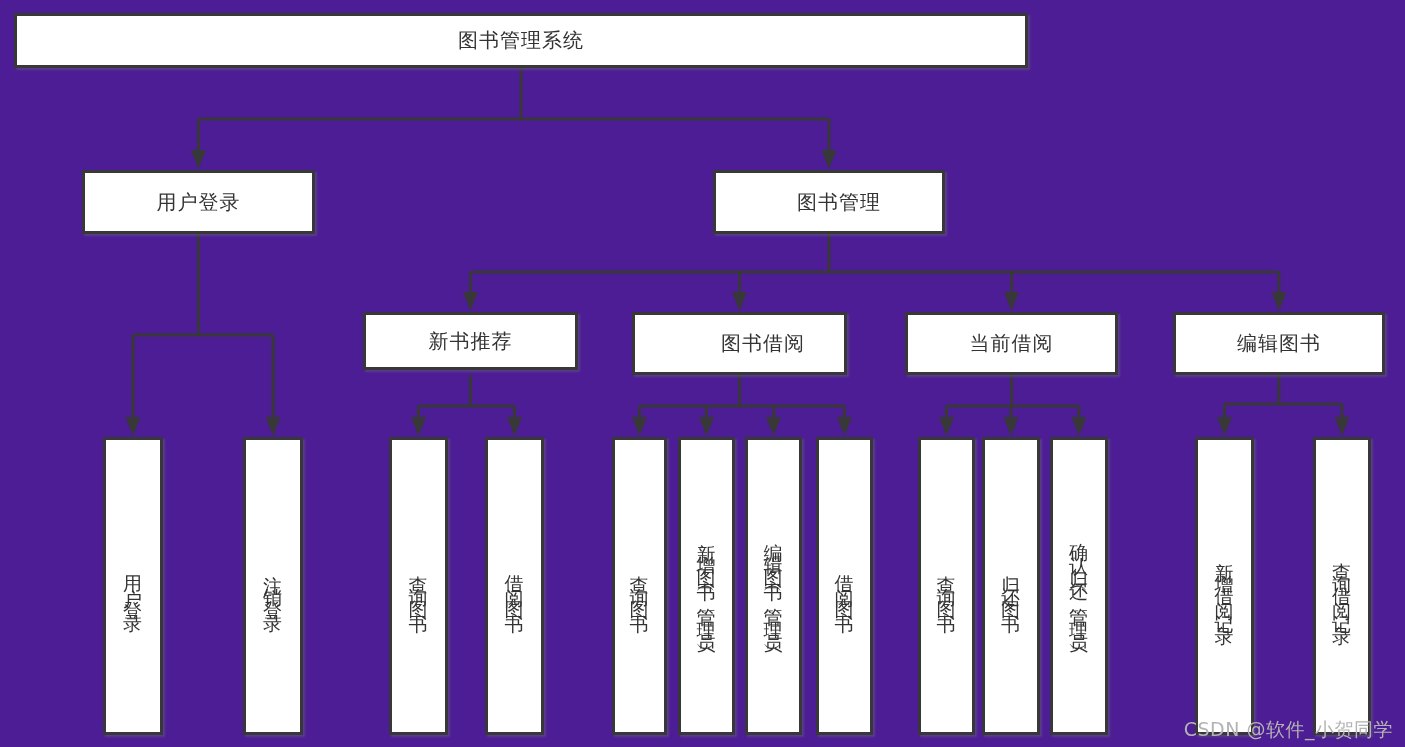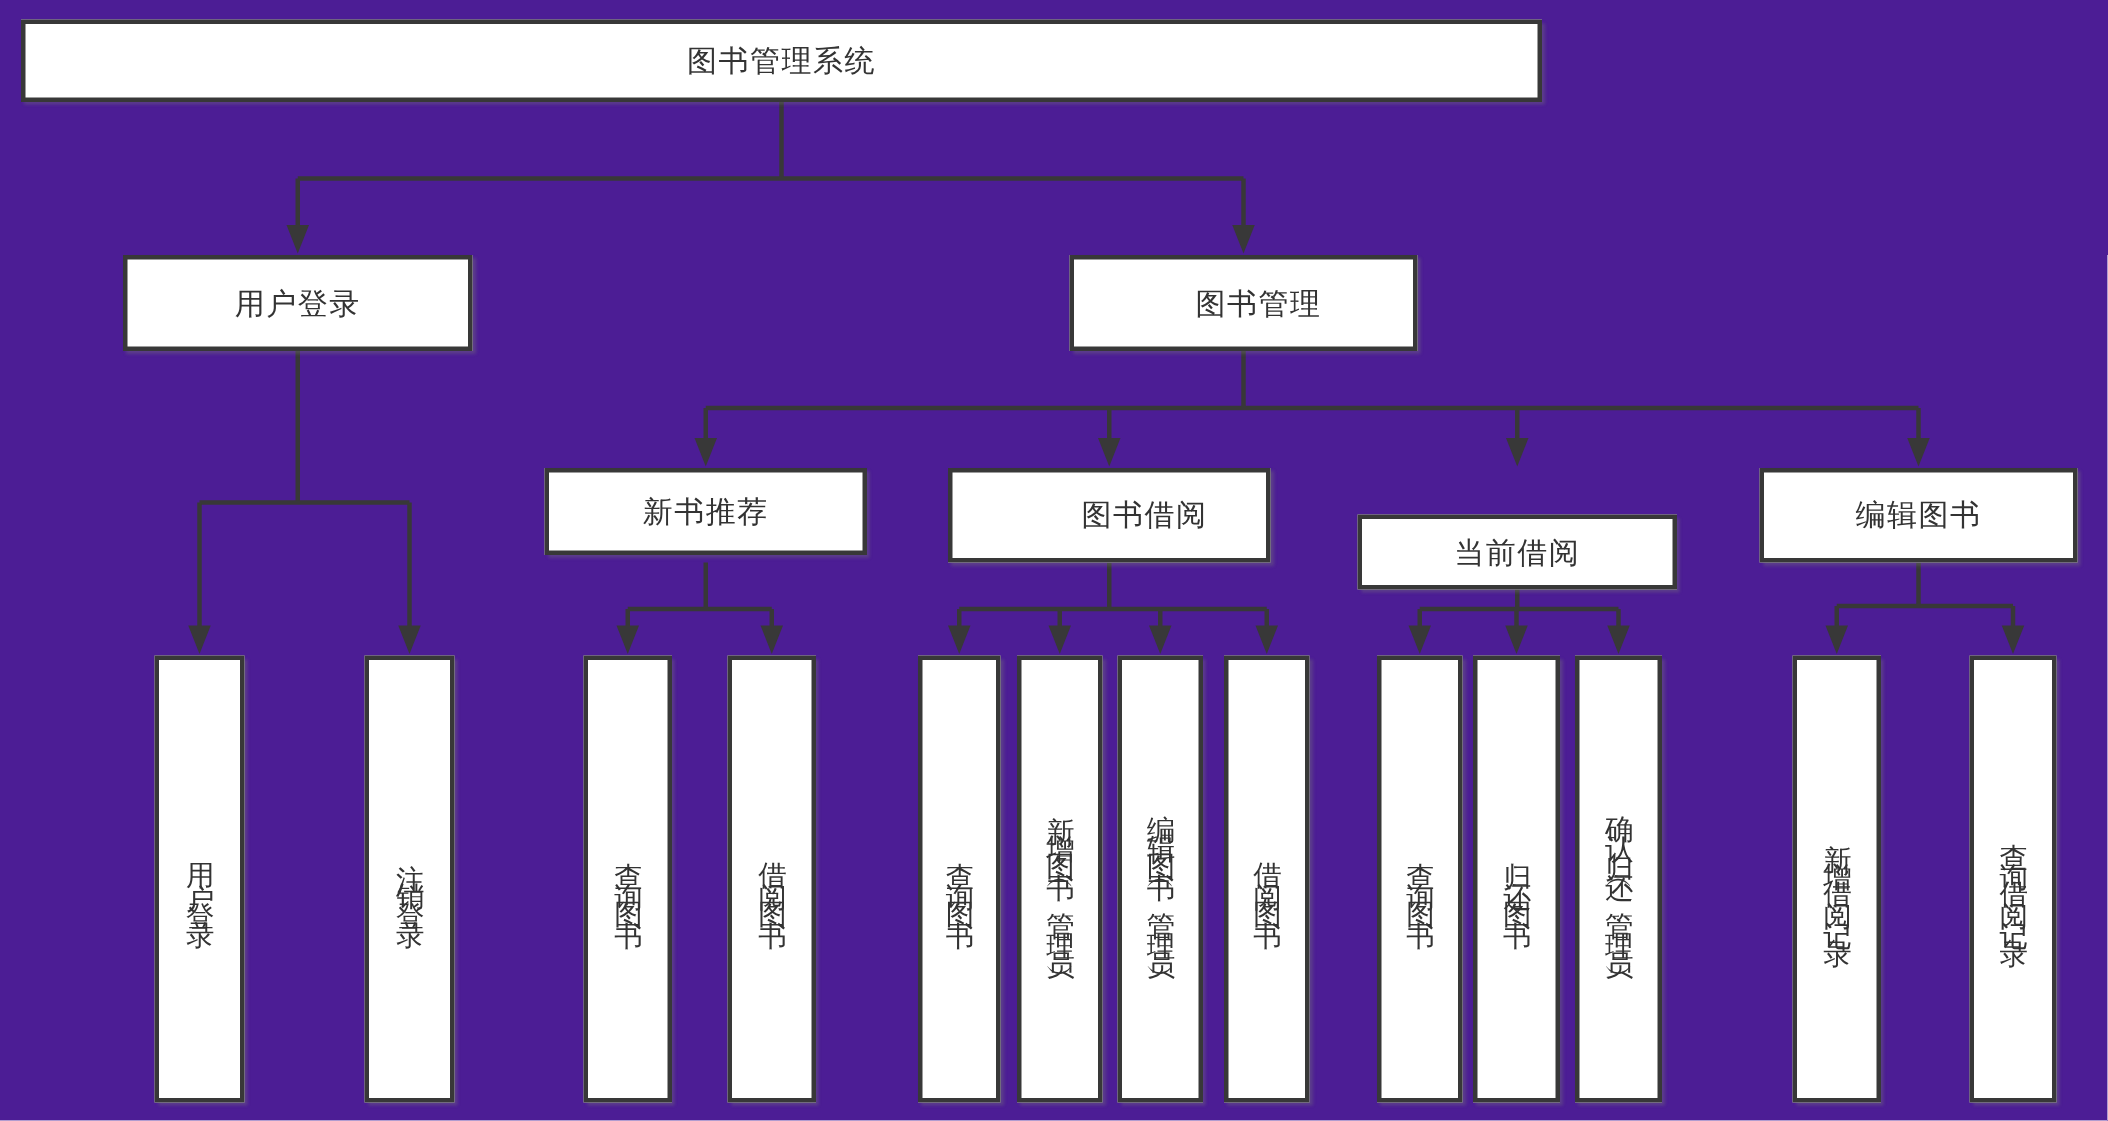--- a/index.html
+++ b/index.html
@@ -132,21 +132,21 @@
   <div class="node node-h" style="left:713px; top:170px; width:232px; height:64px;padding-left:20px;">
     <span class="label">图书管理</span>
   </div>
 
   <div class="node node-h" style="left:363px; top:312px; width:215px; height:58px;">
     <span class="label">新书推荐</span>
   </div>
   <div class="node node-h" style="left:632px; top:312px; width:215px; height:63px;padding-left:47px;">
     <span class="label">图书借阅</span>
   </div>
-  <div class="node node-h" style="left:905px; top:312px; width:213px; height:50px;margin-top:31px;">
+  <div class="node node-h" style="left:905px; top:312px; width:213px; height:63px;">
     <span class="label">当前借阅</span>
   </div>
   <div class="node node-h" style="left:1173px; top:312px; width:212px; height:63px;">
     <span class="label">编辑图书</span>
   </div>
 
   <div class="node node-v" style="left:103px; top:437px; width:60px; height:298px;">
     <span class="label">用户登录</span>
   </div>
   <div class="node node-v" style="left:243px; top:437px; width:60px; height:298px;">
@@ -183,14 +183,15 @@
     <span class="label">确认归还（管理员）</span>
   </div>
 
   <div class="node node-v" style="left:1195px; top:437px; width:59px; height:298px;">
     <span class="label">新增借阅记录</span>
   </div>
   <div class="node node-v" style="left:1313px; top:437px; width:58px; height:298px;">
     <span class="label">查询借阅记录</span>
   </div>
 
+  <div class="watermark">CSDN @软件_小贺同学</div>
 
 </div>
 
 </body></html>

